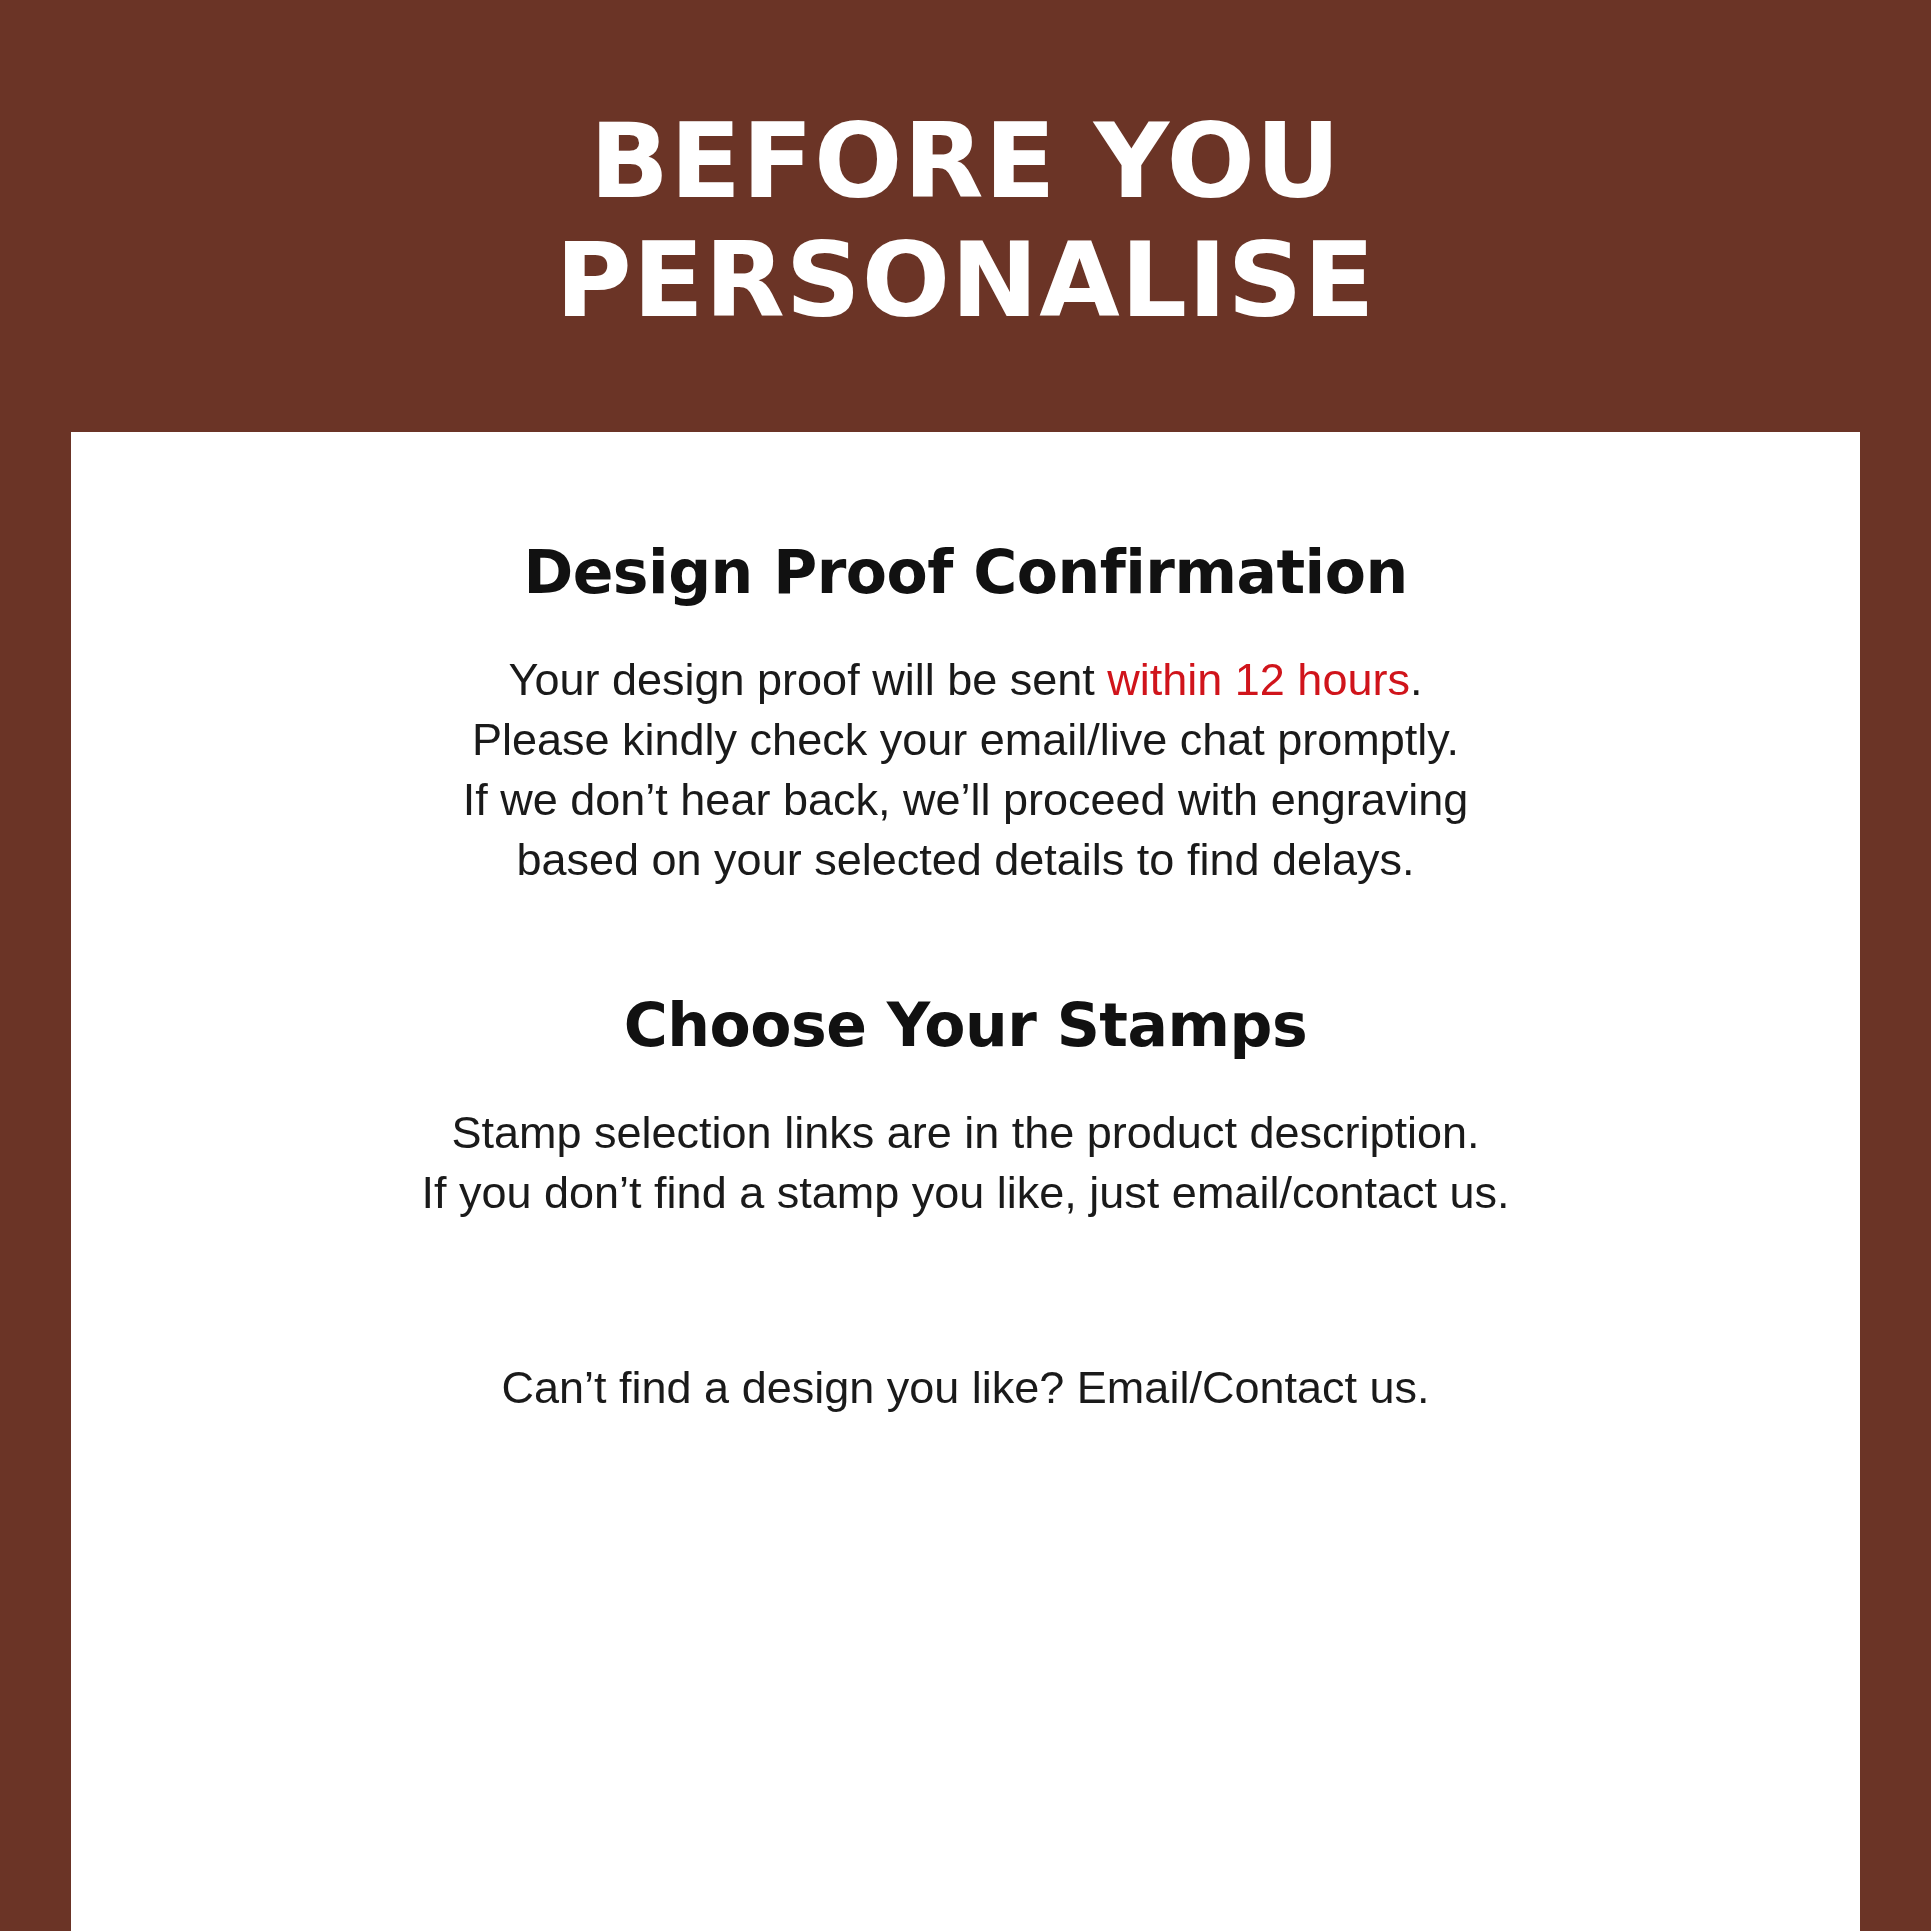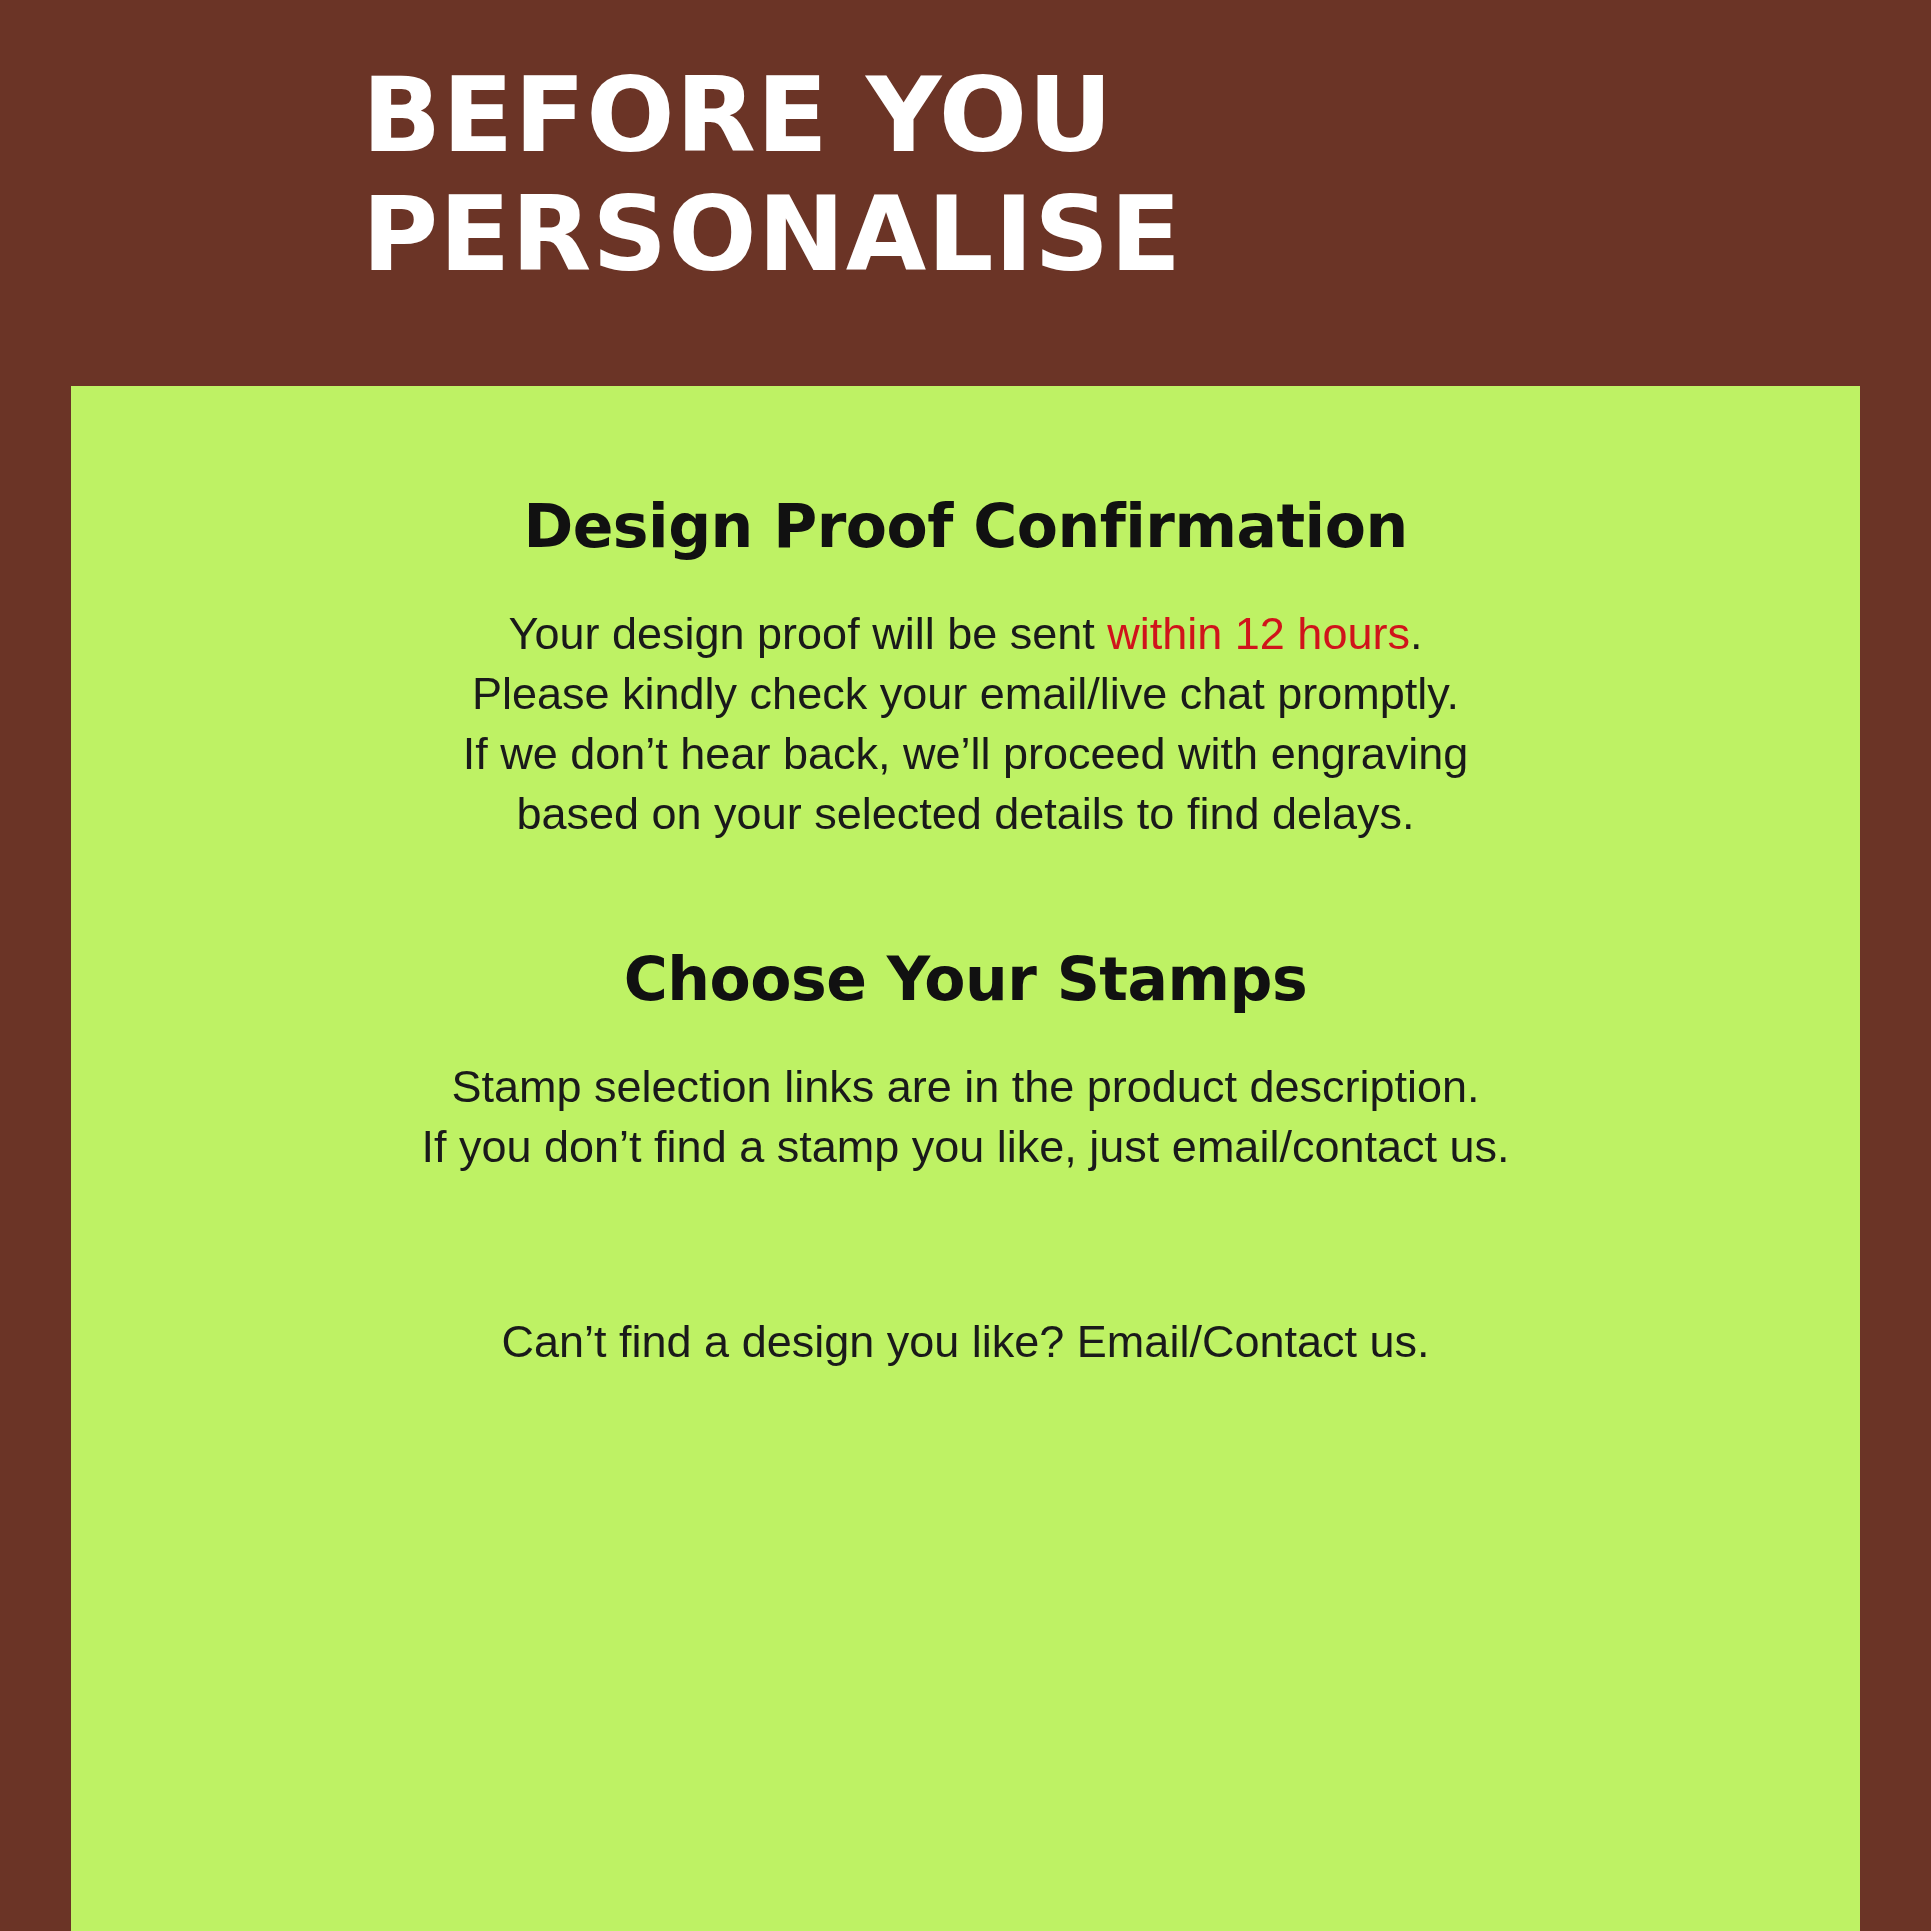--- a/index.html
+++ b/index.html
@@ -17,40 +17,41 @@
     width: 1931px;
     height: 1931px;
     background: #6b3426;
     box-sizing: border-box;
     display: flex;
     flex-direction: column;
     align-items: center;
   }
   .banner {
     width: 100%;
-    padding-top: 56px;
+    padding-top: 102px;
     padding-bottom: 0;
     box-sizing: border-box;
+    text-align: center;
   }
   .banner-title {
     color: #ffffff;
     font-family: "DejaVu Sans", sans-serif;
     font-weight: bold;
     font-size: 104px;
     line-height: 1.14;
     letter-spacing: 1px;
     text-transform: uppercase;
     margin: 0 auto;
     max-width: 1207px;
   }
   .card {
     width: 1789px;
     margin-top: 93px;
     margin-bottom: 0;
-    background: #bef264;
+    background: #ffffff;
     box-sizing: border-box;
     flex: 1 1 auto;
     padding: 104px 77px 68px 77px;
     text-align: center;
     display: block;
   }
   .section {
     margin-bottom: 0;
   }
   .section-title {

